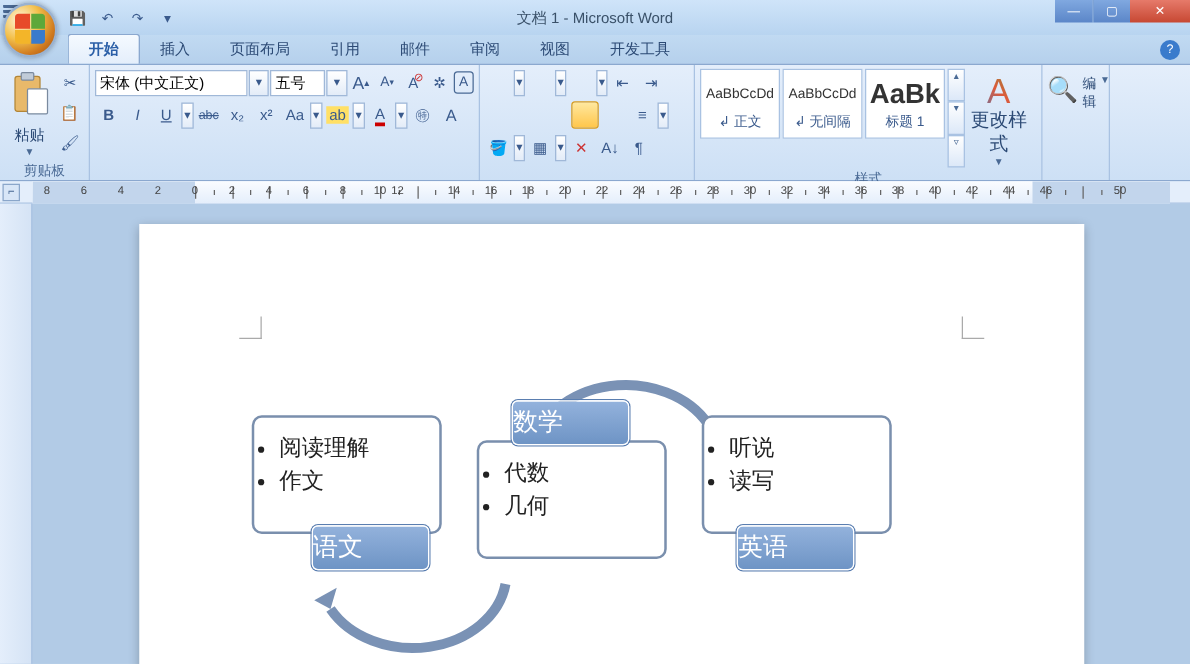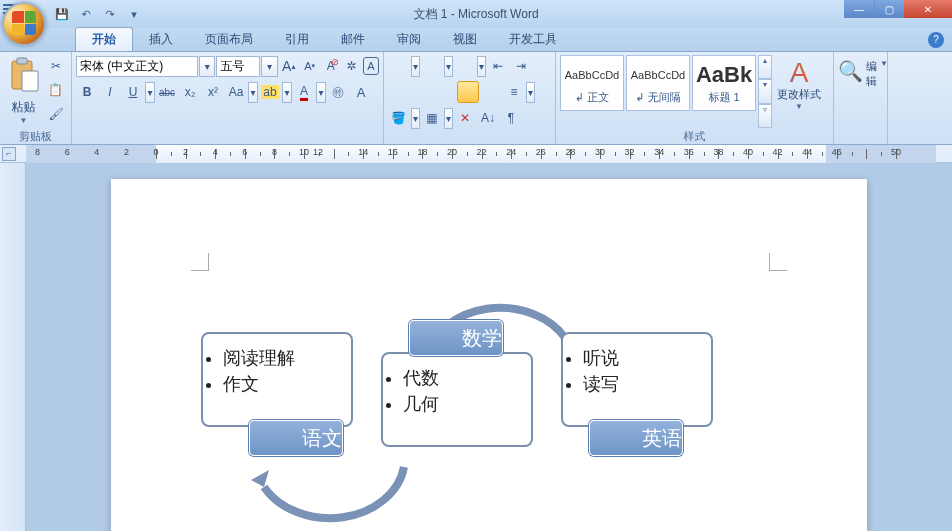--- a/index.html
+++ b/index.html
@@ -16,21 +16,21 @@
 .qat { margin-left: 52px; display: flex; gap: 4px; align-items: center; }
 .qat-btn { width: 20px; height: 20px; display: flex; align-items: center; justify-content: center; color: #3a5a8c; font-size: 11px; border-radius: 2px; }
 .title-text { position: absolute; left: 50%; transform: translateX(-50%); font-size: 12px; color: #3a5169; }
 .win-controls { position: absolute; right: 0; top: 0; display: flex; }
 .win-btn { width: 30px; height: 18px; display: flex; align-items: center; justify-content: center; color: #fff; font-size: 10px; }
 .win-min { background: linear-gradient(#80a8e0, #5b86c8); }
 .win-max { background: linear-gradient(#80a8e0, #5b86c8); border-left: 1px solid #6a92cc; }
 .win-close { background: linear-gradient(#e67a6a, #c74833); width: 48px; }
 
 
-.tabs { height: 24px; display: flex; align-items: flex-end; padding-left: 75px; background: linear-gradient(#c1daf2, #b5d0ec); border-bottom: 1px solid #8ba8cf; position: relative; }
+.tabs { height: 24px; display: flex; align-items: flex-end; padding-left: 54px; background: linear-gradient(#c1daf2, #b5d0ec); border-bottom: 1px solid #8ba8cf; position: relative; }
 .tab { padding: 3px 16px; font-size: 12px; color: #2c4a75; border-radius: 3px 3px 0 0; cursor: pointer; }
 .tab.active { background: linear-gradient(#f5faff, #e4eefb); border: 1px solid #8ba8cf; border-bottom: none; color: #2b5fa7; font-weight: bold; }
 .help-btn { position: absolute; right: 8px; top: 4px; width: 16px; height: 16px; border-radius: 50%; background: #3a7bcc; color: #fff; font-size: 10px; text-align: center; line-height: 16px; }
 
 
 .ribbon { height: 93px; background: linear-gradient(#e4eefb, #cde0f5); display: flex; border-bottom: 1px solid #8ba8cf; }
 .group { border-right: 1px solid #a9c2e2; padding: 3px 4px 0; display: flex; flex-direction: column; }
 .group-body { flex: 1; display: flex; gap: 2px; }
 .group-label { height: 16px; font-size: 11px; color: #4a6a95; text-align: center; padding-top: 1px; }
 
@@ -78,21 +78,21 @@
 .crop.tl { left: 80px; top: 74px; border-left: 1px solid #aaa; border-top: 1px solid #aaa; transform: rotate(180deg); }
 .crop.tr { right: 80px; top: 74px; border-right: 1px solid #aaa; border-top: 1px solid #aaa; transform: rotate(180deg); }
 
 
 .smartart { position: absolute; left: 90px; top: 145px; width: 560px; height: 200px; }
 .arc { position: absolute; width: 180px; height: 90px; }
 .arc svg { width: 100%; height: 100%; }
 .block { position: absolute; width: 152px; height: 95px; border: 2px solid #7a8fad; border-radius: 8px; background: #fff; padding: 10px 0; }
 .block ul { list-style: disc; padding-left: 20px; }
 .block li { font-size: 18px; color: #222; margin: 2px 0; }
-.label { position: absolute; width: 94px; height: 36px; border-radius: 5px; background: linear-gradient(#93b2dc, #6e94c5); border: 1px solid #fff; box-shadow: 0 0 0 1px #5a7eb0; color: #fff; font-size: 20px; text-align: right; line-height: 34px; }
+.label { position: absolute; width: 94px; height: 36px; border-radius: 5px; background: linear-gradient(#93b2dc, #6e94c5); border: 1px solid #fff; box-shadow: 0 0 0 1px #5a7eb0; color: #fff; font-size: 20px; text-align: left; line-height: 34px; }
 </style>
 </head>
 <body>
 
 <div class="titlebar">
   <div class="office-btn">
     <div class="office-inner">
         <div></div>
         <div></div>
         <div></div>
@@ -235,21 +235,21 @@
           <div class="style-name">标题 1</div>
         </div>
         <div class="gal-scroll">
           <div>▴</div>
           <div>▾</div>
           <div>▿</div>
         </div>
       </div>
       <div class="change-style">
         <div class="big-A" style="background:linear-gradient(45deg,#3a7bcc,#de5a3a,#5da83a);-webkit-background-clip:text;color:transparent">A</div>
-        <div style="font-size:11px;color:#2c4a75">更改样式</div>
+        <div style="font-size:15px;color:#2c4a75">更改样式</div>
         <div style="font-size:8px;color:#4a6a95">▼</div>
       </div>
     </div>
     <div class="group-label">样式</div>
   </div>
 
   <div class="group" style="width:54px">
     <div class="group-body editing">
       <div style="font-size:20px">🔍</div>
       <div style="font-size:11px;color:#2c4a75">编辑</div>

